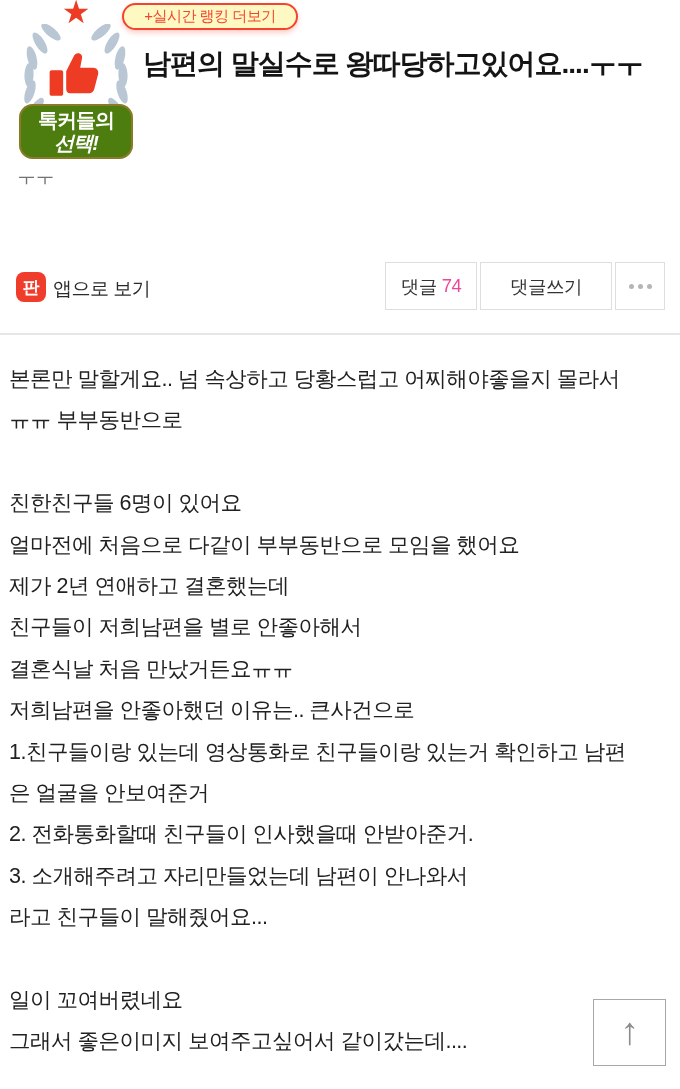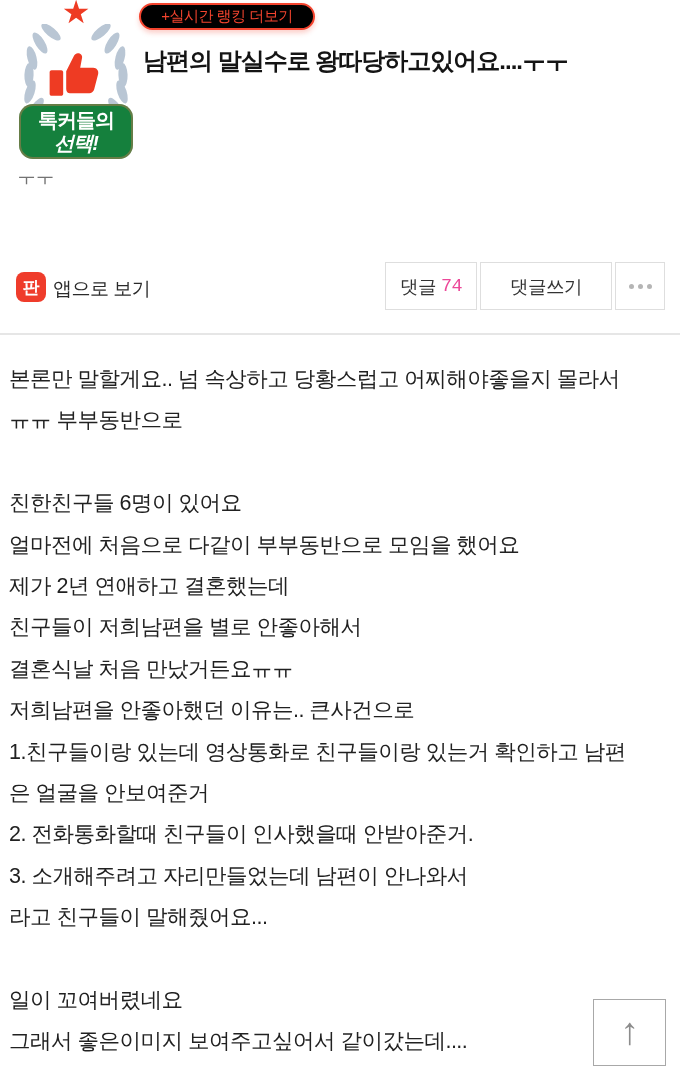--- a/index.html
+++ b/index.html
@@ -14,42 +14,42 @@
   
   .badge { position:absolute; left:15px; top:2px; width:122px; height:158px; }
   .badge-star {
     position:absolute; left:50%; top:-6px; transform:translateX(-50%);
     font-size:32px; color:#ee3b23; line-height:32px;
   }
   .badge-wreath { position:absolute; left:0; top:22px; width:122px; height:112px; }
   .badge-thumb { position:absolute; left:50%; top:46px; transform:translateX(-50%); width:56px; height:56px; }
   .badge-ribbon {
     position:absolute; left:4px; top:102px; width:114px; height:55px;
-    background:#15803d; border-radius:14px;
+    background:#4d7c0f; border-radius:14px;
     display:flex; flex-direction:column; align-items:center; justify-content:center;
     color:#ffffff; font-weight:bold; font-size:20px; line-height:23px;
     letter-spacing:-1px; text-align:center;
     box-shadow: inset 0 0 0 2px rgba(255,120,90,.35);
   }
   .badge-ribbon .l2 { font-style:italic; }
 
   
   .rank-pill {
-    position:absolute; left:139px; top:3px; width:176px; height:27px;
-    background:#000000; border:2px solid #f4442e; border-radius:15px;
+    position:absolute; left:122px; top:3px; width:176px; height:27px;
+    background:#fef9c3; border:2px solid #f4442e; border-radius:15px;
     color:#f4442e; font-size:15px; letter-spacing:-0.5px;
     display:flex; align-items:center; justify-content:center;
     box-shadow:0 3px 5px rgba(244,68,46,.25);
     cursor:pointer;
   }
 
   
   .post-title {
     position:absolute; left:143px; top:45px; width:530px;
-    font-size:24px; font-weight:bold; color:#141414;
+    font-size:28px; font-weight:bold; color:#141414;
     letter-spacing:-1px; white-space:nowrap;
   }
   .title-overflow {
     position:absolute; left:17px; top:164px;
     font-size:19px; color:#737373; letter-spacing:-0.5px;
   }
   .meta {
     position:absolute; left:17px; top:194px;
     font-size:19px; color:#a2a2a2; letter-spacing:-0.5px;
     display:flex; align-items:center;
@@ -73,21 +73,21 @@
   .btn-group {
     position:absolute; right:15px; top:262px; height:48px;
     display:flex; gap:3px;
   }
   .btn {
     height:48px; background:#ffffff; border:1px solid #dedede;
     display:flex; align-items:center; justify-content:center;
     font-size:18.5px; color:#333333; letter-spacing:-0.5px;
     cursor:pointer;
   }
-  .btn-comments { width:92px;font-family:Liberation Mono, monospace; }
+  .btn-comments { width:92px; }
   .btn-comments .cnt { color:#ec4899; margin-left:5px; }
   .btn-write { width:132px; }
   .btn-more { width:50px; gap:4px; }
   .btn-more i {
     display:block; width:5px; height:5px; border-radius:50%;
     background:#b5b5b5;
   }
 
   .divider {
     position:absolute; left:0; top:333px; width:680px; height:2px;

